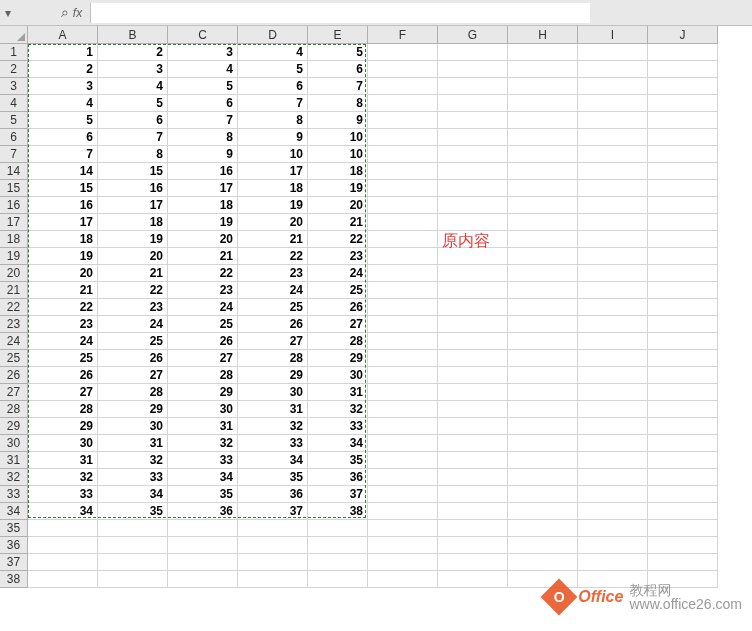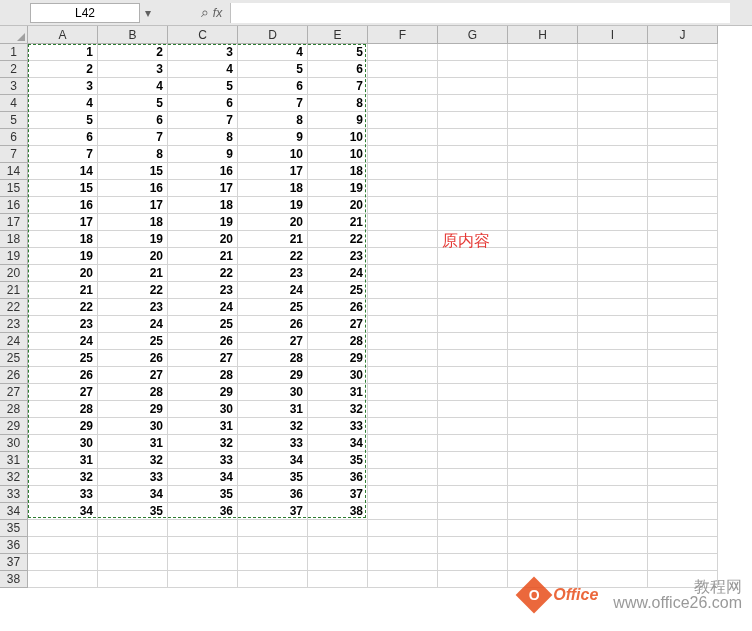--- a/index.html
+++ b/index.html
@@ -28,29 +28,26 @@
     .cell { border-right: 1px solid #d4d4d4; border-bottom: 1px solid #d4d4d4; text-align: right; line-height: 17px; padding: 0 4px; font-size: 12px; font-weight: bold; color: #000; background: #fff; }
     
     .marching-ants { position: absolute; border: 1.5px dashed #2e7d32; pointer-events: none; }
     
     .annotation { position: absolute; color: #e53935; font-size: 16px; font-weight: normal; }
     
     .watermark { position: absolute; right: 10px; bottom: 20px; display: flex; align-items: center; opacity: 0.85; }
     .wm-logo { width: 26px; height: 26px; background: #e84e1b; transform: rotate(45deg); display: flex; align-items: center; justify-content: center; margin-right: 6px; }
     .wm-logo-inner { transform: rotate(-45deg); color: #fff; font-weight: bold; font-size: 14px; }
     .wm-text1 { color: #e84e1b; font-weight: bold; font-size: 16px; font-style: italic; }
-    .wm-text2 { color: #888; font-size: 16px; margin-left: 15px; display:flex; flex-direction:column; line-height:1;text-align:right; }
+    .wm-text2 { color: #888; font-size: 14px; margin-left: 6px; display:flex; flex-direction:column; line-height:1; }
   </style>
 </head>
 <body>
 
 <div class="formula-bar">
-  <div class="name-box">
-    <span>L42</span>
-  </div>
   <span class="name-box-dropdown">▾</span>
   <div class="fx-area">
     <span class="fx-icon">⌕</span>
     <span class="fx-label">fx</span>
     <input class="formula-input" value="" style="">
   </div>
 </div>
 
 <div class="grid-container">
   <div class="corner-cell"></div>

